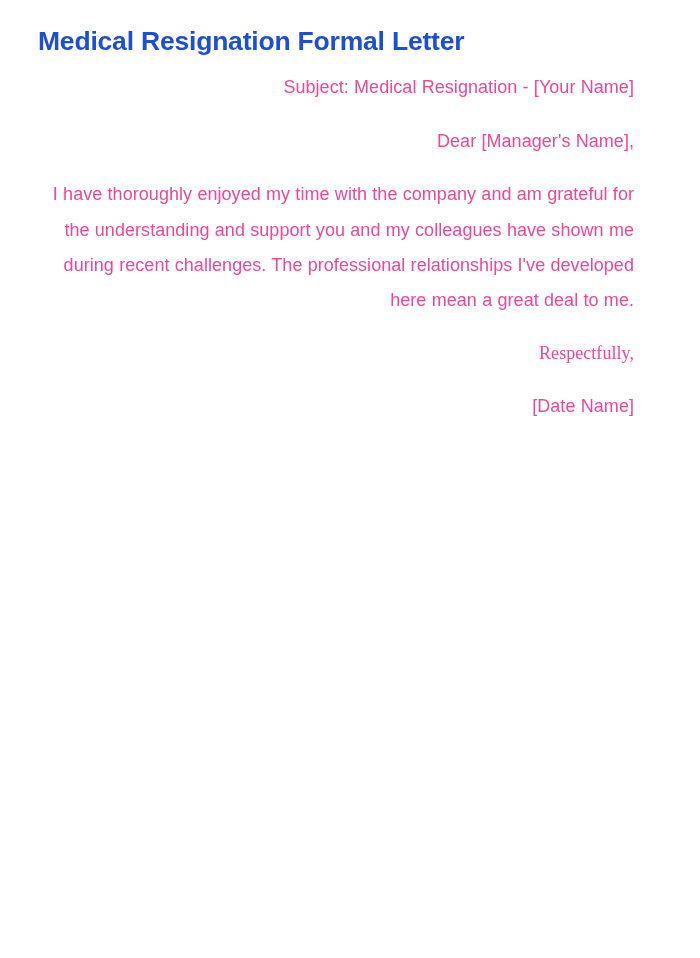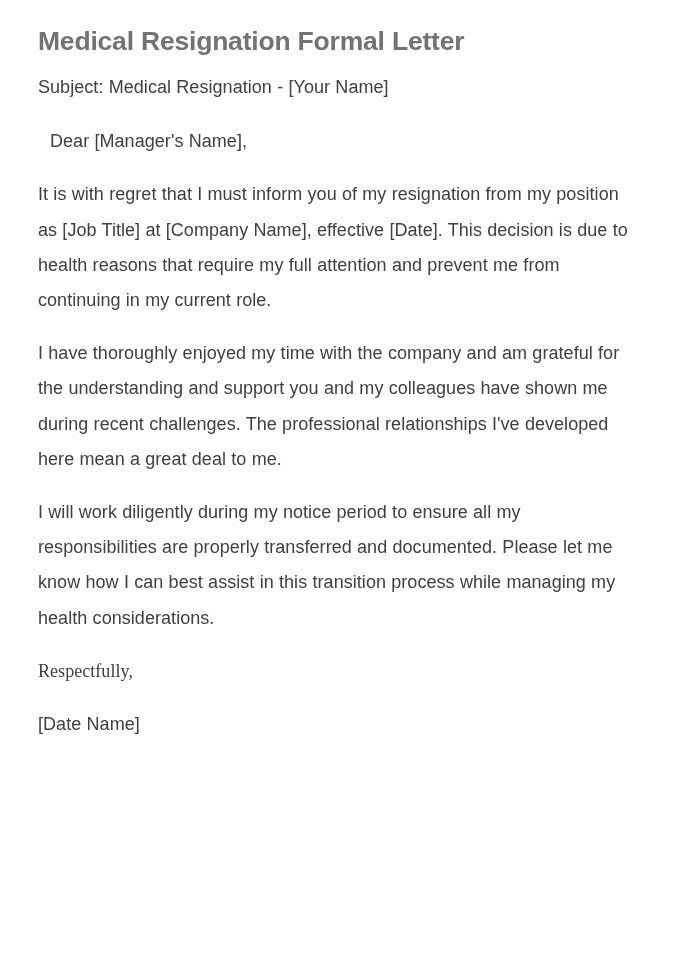--- a/index.html
+++ b/index.html
@@ -23,36 +23,36 @@
     padding: 22px 66px 30px 38px;
   }
 
   .doc-title {
     margin: 0 0 0 0;
     padding: 0;
     font-size: 26.5px;
     line-height: 38px;
     font-weight: 700;
     letter-spacing: -0.2px;
-    color: #737373;
+    color: #1d4ed8;
     font-family: "Liberation Sans", "DejaVu Sans", sans-serif;
   }
 
   .letter-body {
     margin-top: 10px;
   }
 
   .para {
     margin: 0 0 18px 0;
     font-size: 18px;
     line-height: 35.2px;
-    color: #404040;
+    color: #ec4899;
     font-weight: 400;
     letter-spacing: 0.05px;
-    text-align: left;
+    text-align: right;
     word-spacing: 0.2px;
   }
 
   .para:last-child {
     margin-bottom: 0;
   }
 
   .para.subject {
     margin-bottom: 19px;
   }
@@ -77,25 +77,23 @@
 <div class="page">
 
   <h1 class="doc-title">Medical Resignation Formal Letter</h1>
 
   <div class="letter-body">
 
     <p class="para subject">Subject: Medical Resignation - [Your Name]</p>
 
     <p class="para salutation">Dear [Manager's Name],</p>
 
-    <p class="para">It is with regret that I must inform you of my resignation from my position as [Job Title] at [Company Name], effective [Date]. This decision is due to health reasons that require my full attention and prevent me from continuing in my current role.</p>
 
     <p class="para">I have thoroughly enjoyed my time with the company and am grateful for the understanding and support you and my colleagues have shown me during recent challenges. The professional relationships I've developed here mean a great deal to me.</p>
 
-    <p class="para">I will work diligently during my notice period to ensure all my responsibilities are properly transferred and documented. Please let me know how I can best assist in this transition process while managing my health considerations.</p>
 
 
     <p class="para closing">Respectfully,</p>
 
     <p class="para signature">[Date Name]</p>
 
   </div>
 </div>
 
 </body></html>

